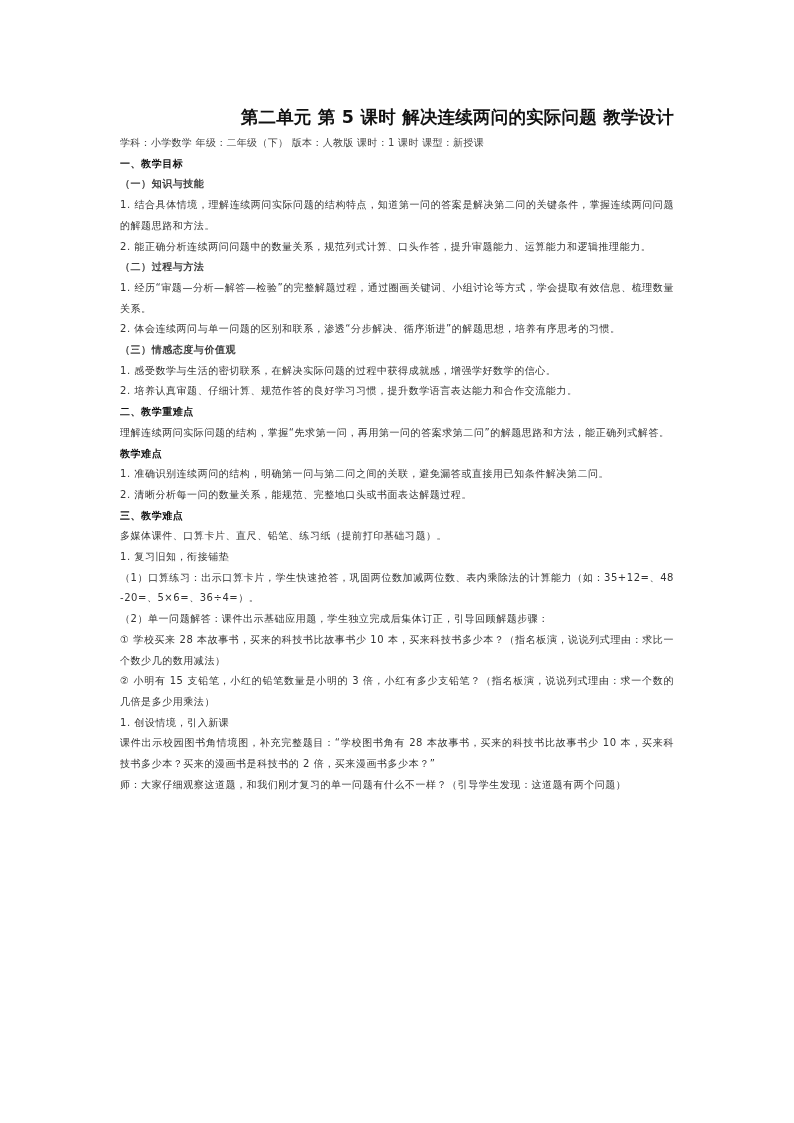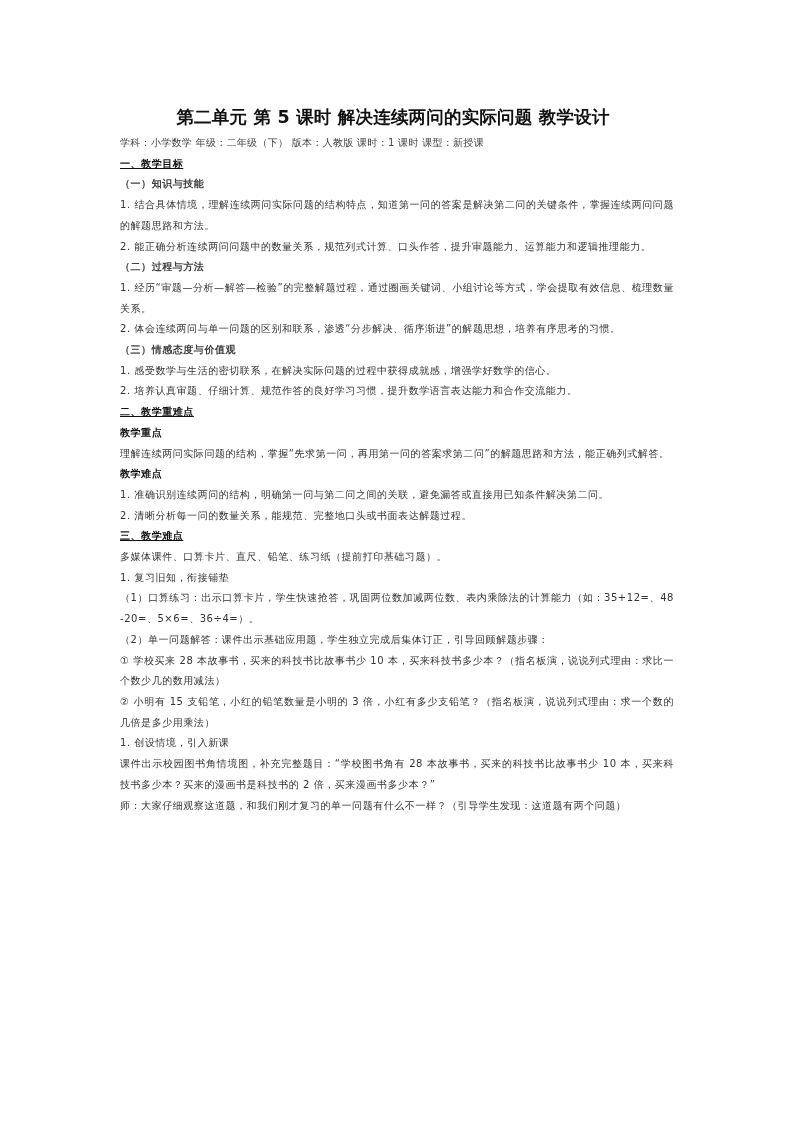--- a/index.html
+++ b/index.html
@@ -15,40 +15,40 @@
       font-family: "DejaVu Sans", "Liberation Sans", sans-serif;
       color: #222;
     }
     .page {
       position: absolute;
       left: 120px;
       top: 102px;
       width: 554px;
     }
     .title {
-      text-align: center;
+      text-align: right;
       font-size: 17.5px;
       font-weight: bold;
       color: #111;
       height: 30px;
       line-height: 30px;
       margin-left: -8px;
       margin-bottom: 1px;
       letter-spacing: 0.2px;
     }
     .line {
       font-size: 10px;
       line-height: 20.7px;
       color: #333;
       text-align: justify;
       letter-spacing: 0.55px;
       word-break: break-all;
     }
     .meta { color: #444; letter-spacing: 0.3px; }
-    .h1 { font-weight: bold; color: #111; text-decoration: underline; }
+    .h1 { font-weight: bold; color: #111; }
     .h2 { font-weight: bold; color: #404040; }
     .h3 { font-weight: bold; color: #111; }
     p { margin: 0; }
   </style>
 </head>
 <body>
 
 <div class="page">
   <div class="title">第二单元  第 5 课时  解决连续两问的实际问题  教学设计</div>
   <p class="line meta">学科：小学数学  年级：二年级（下）  版本：人教版  课时：1 课时  课型：新授课</p>
@@ -60,21 +60,20 @@
 
   <p class="line h2">（二）过程与方法</p>
   <p class="line">1. 经历“审题—分析—解答—检验”的完整解题过程，通过圈画关键词、小组讨论等方式，学会提取有效信息、梳理数量关系。</p>
   <p class="line">2. 体会连续两问与单一问题的区别和联系，渗透“分步解决、循序渐进”的解题思想，培养有序思考的习惯。</p>
 
   <p class="line h2">（三）情感态度与价值观</p>
   <p class="line">1. 感受数学与生活的密切联系，在解决实际问题的过程中获得成就感，增强学好数学的信心。</p>
   <p class="line">2. 培养认真审题、仔细计算、规范作答的良好学习习惯，提升数学语言表达能力和合作交流能力。</p>
 
   <p class="line h1">二、教学重难点</p>
-  <p class="line h3">教学重点</p>
   <p class="line">理解连续两问实际问题的结构，掌握“先求第一问，再用第一问的答案求第二问”的解题思路和方法，能正确列式解答。</p>
   <p class="line h3">教学难点</p>
   <p class="line">1. 准确识别连续两问的结构，明确第一问与第二问之间的关联，避免漏答或直接用已知条件解决第二问。</p>
   <p class="line">2. 清晰分析每一问的数量关系，能规范、完整地口头或书面表达解题过程。</p>
 
   <p class="line h1">三、教学难点</p>
   <p class="line">多媒体课件、口算卡片、直尺、铅笔、练习纸（提前打印基础习题）。</p>
 
   <p class="line">1. 复习旧知，衔接铺垫</p>
   <p class="line">（1）口算练习：出示口算卡片，学生快速抢答，巩固两位数加减两位数、表内乘除法的计算能力（如：35+12=、48-20=、5×6=、36÷4=）。</p>

